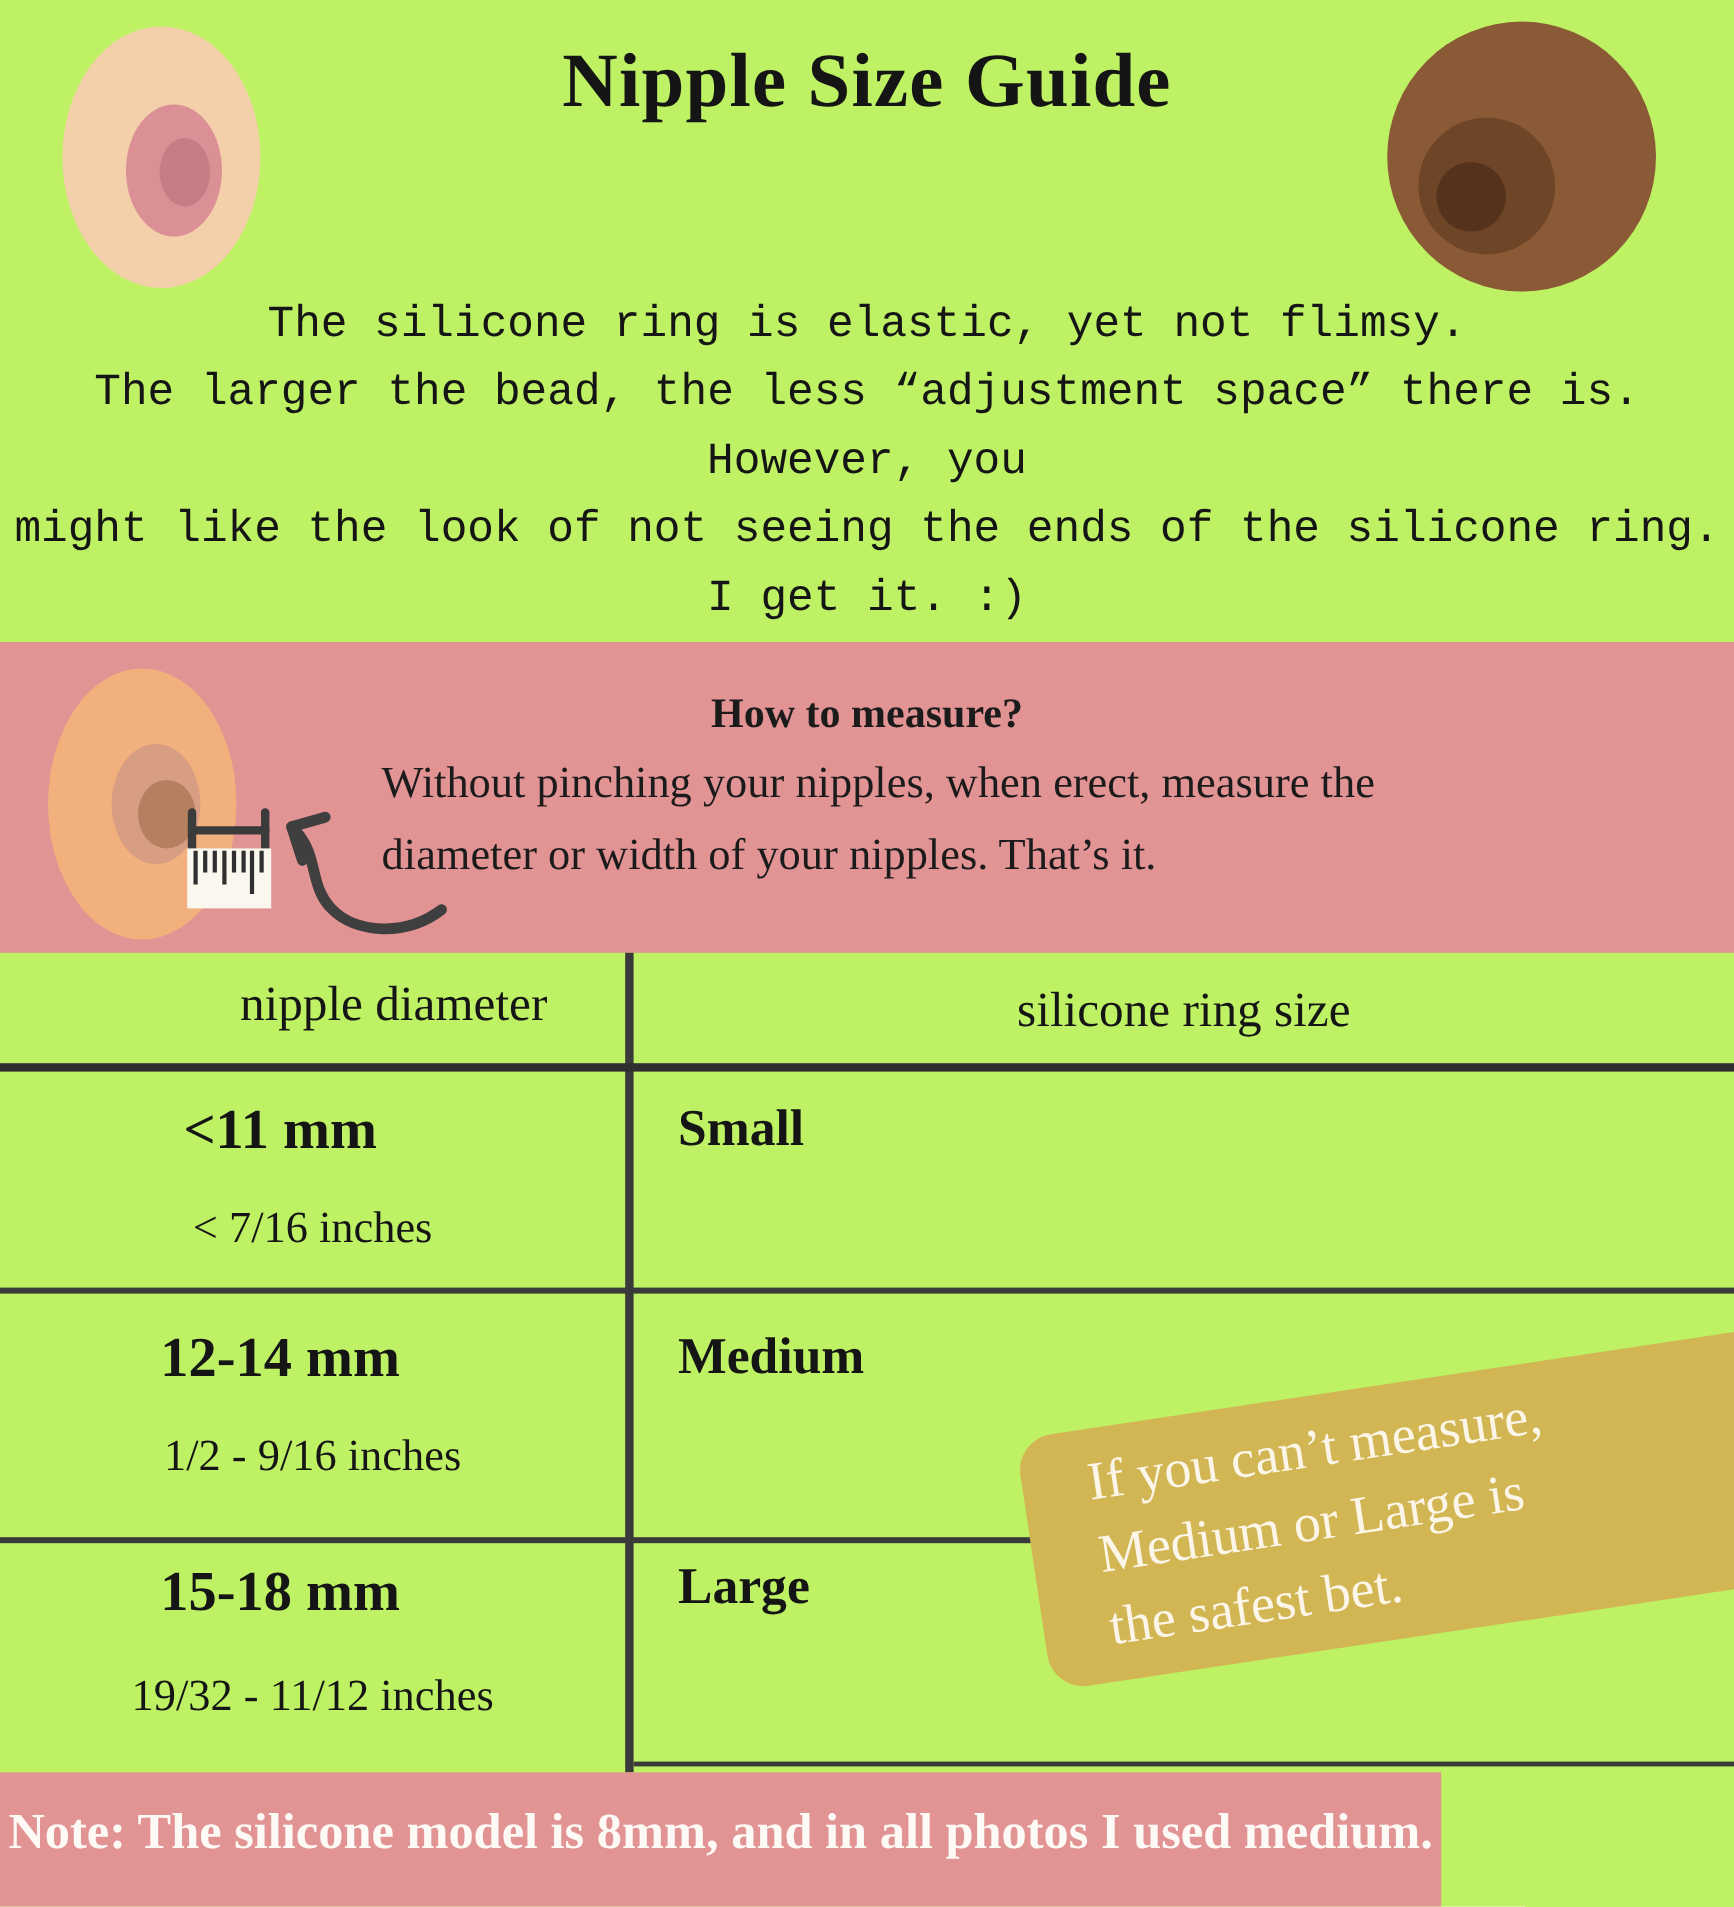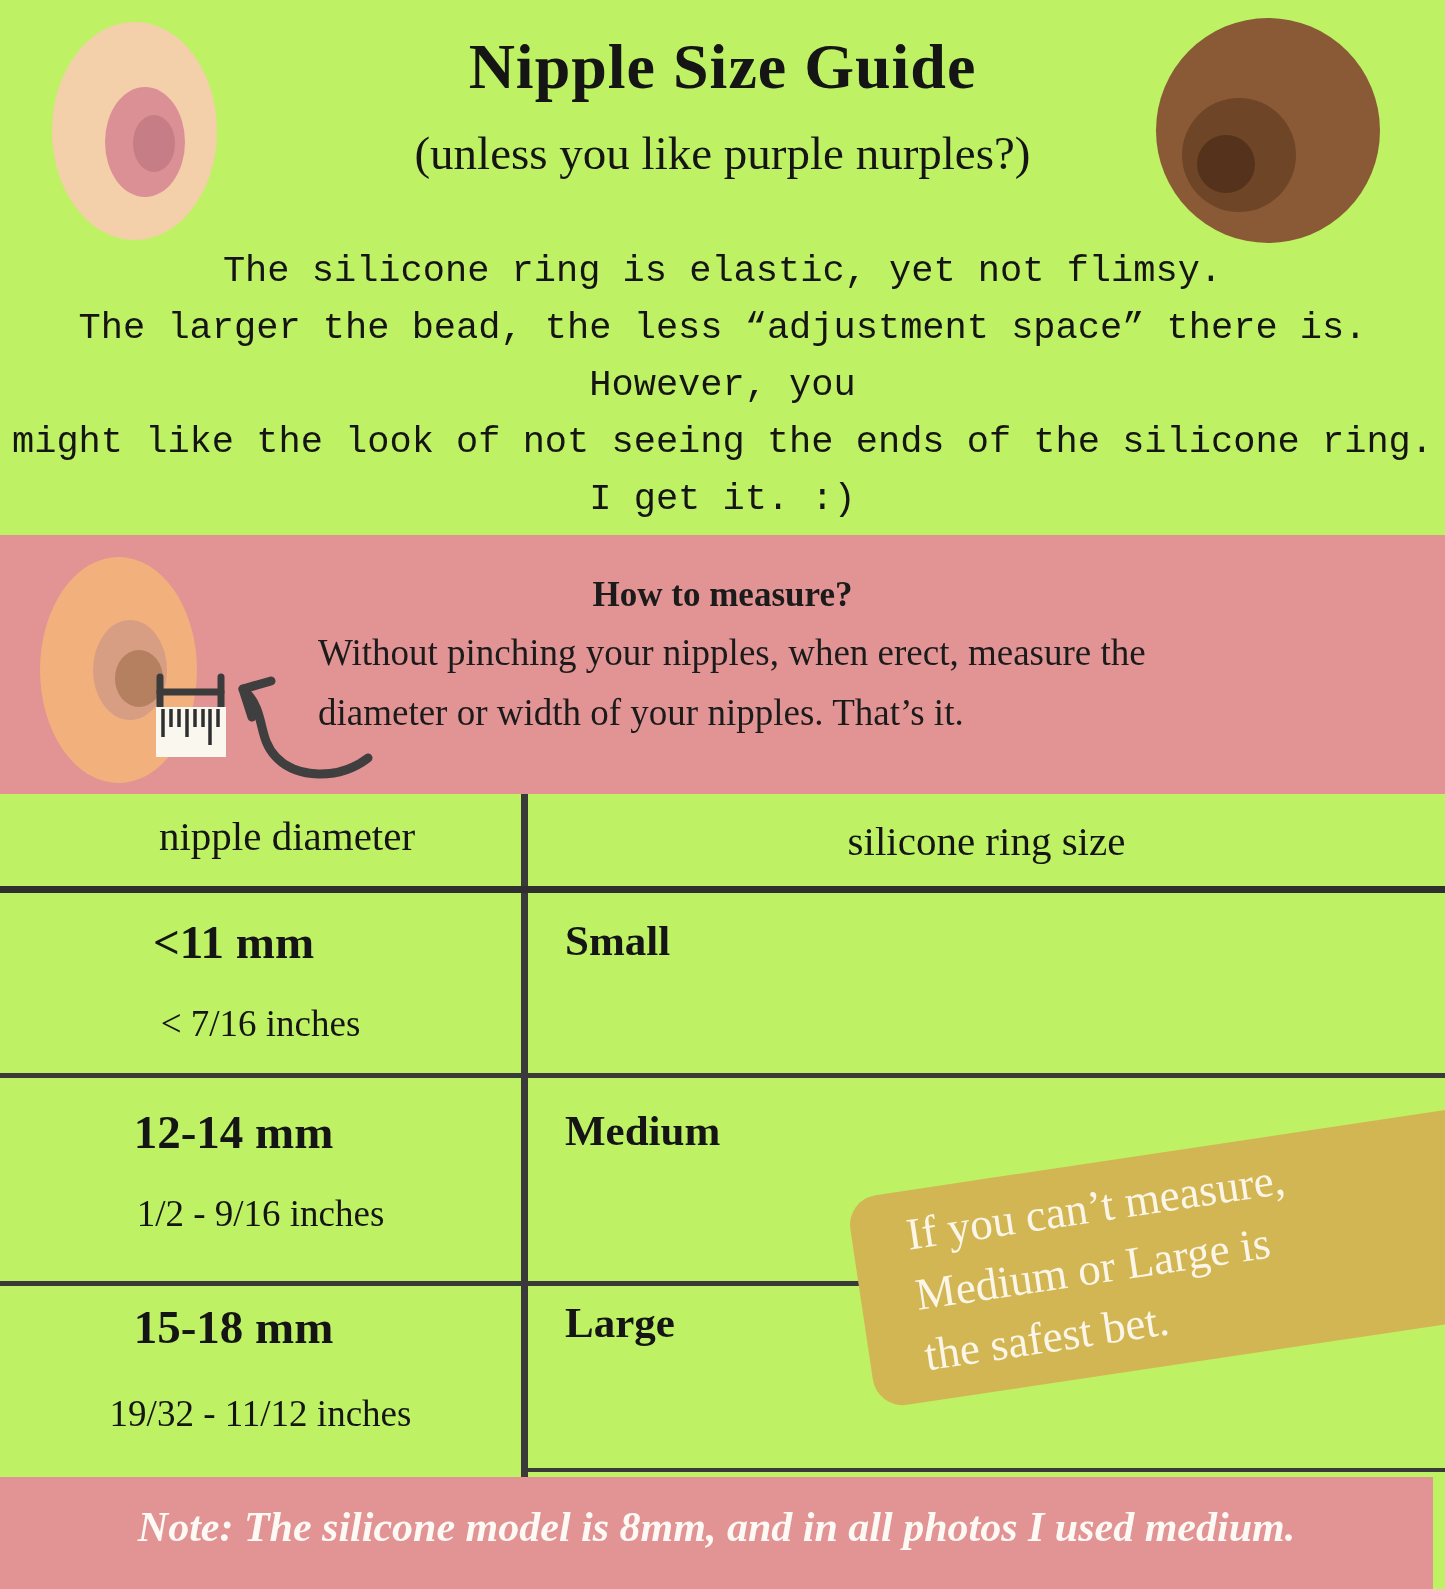--- a/index.html
+++ b/index.html
@@ -22,42 +22,41 @@
   .tbl-line{position:absolute;background:#3a3a3a;}
   .mm-val{font-size:47px;font-weight:bold;text-align:center;width:467px;left:0;}
   .in-val{font-size:37px;text-align:center;width:521px;left:0;}
   .size-val{font-size:43px;font-weight:bold;left:565px;}
   .badge{
     position:absolute;left:858px;top:1150px;width:655px;height:212px;
     background:#d3b654;border-radius:30px;transform:rotate(-8.5deg);
     color:#fbf6e8;font-size:45px;line-height:61px;
     padding:14px 0 0 55px;box-sizing:border-box;
   }
-  .note-band{top:1477px;left:0;width:1433px;height:112px;background:#e29394;font-style:italic;}
+  .note-band{top:1477px;left:0;width:1201px;height:112px;background:#e29394;}
   .note-text{top:26px;font-size:42px;font-weight:bold;color:#fdf9f4;}
 </style>
 </head>
 <body>
 
 <div class="canvas">
 
   <div class="ellipse" style="left:52px;top:22px;width:165px;height:218px;background:#f3cfaa;">
     <div class="ellipse" style="left:53px;top:65px;width:80px;height:110px;background:#db9095;">
       <div class="ellipse" style="left:28px;top:28px;width:42px;height:57px;background:#c77d85;"></div>
     </div>
   </div>
 
   <div class="ellipse" style="left:1156px;top:18px;width:224px;height:225px;background:#8a5a36;">
     <div class="ellipse" style="left:26px;top:80px;width:114px;height:114px;background:#6f4527;">
       <div class="ellipse" style="left:15px;top:37px;width:58px;height:58px;background:#54321c;"></div>
     </div>
   </div>
 
   <div class="abs center-text page-title">Nipple Size Guide</div>
-  <div class="abs center-text page-subtitle">(unless you like purple nurples?)</div>
 
   <div class="abs center-text intro-block">
     <div class="intro-line">The silicone ring is elastic, yet not flimsy.</div>
     <div class="intro-line">The larger the bead, the less “adjustment space” there is. However, you</div>
     <div class="intro-line">might like the look of not seeing the ends of the silicone ring. I get it. :)</div>
   </div>
 
 
   <div class="abs measure-banner">
 
@@ -94,21 +93,21 @@
       </g>
     </svg>
 
     <div class="abs center-text banner-heading">How to measure?</div>
     <div class="abs banner-line" style="top:96px;">Without pinching your nipples, when erect, measure the</div>
     <div class="abs banner-line" style="top:156px;">diameter or width of your nipples. That’s it.</div>
   </div>
 
   <div>
 
-    <div class="abs tbl-header" style="left:0;top:812px;width:574px;">nipple diameter</div>
+    <div class="abs tbl-header" style="left:0;top:812px;width:574px;padding-left:41px;">nipple diameter</div>
     <div class="abs tbl-header" style="left:528px;top:817px;width:917px;">silicone ring size</div>
 
     <div class="tbl-line" style="left:521px;top:794px;width:7px;height:683px;"></div>
     <div class="tbl-line" style="left:0;top:886px;width:1445px;height:7px;background:#2f2f2f;"></div>
     <div class="tbl-line" style="left:0;top:1073px;width:1445px;height:5px;"></div>
     <div class="tbl-line" style="left:0;top:1281px;width:1445px;height:5px;"></div>
     <div class="tbl-line" style="left:528px;top:1468px;width:917px;height:4px;"></div>
 
     <div class="abs mm-val" style="top:915px;">&lt;11 mm</div>
     <div class="abs in-val" style="top:1002px;">&lt; 7/16 inches</div>

